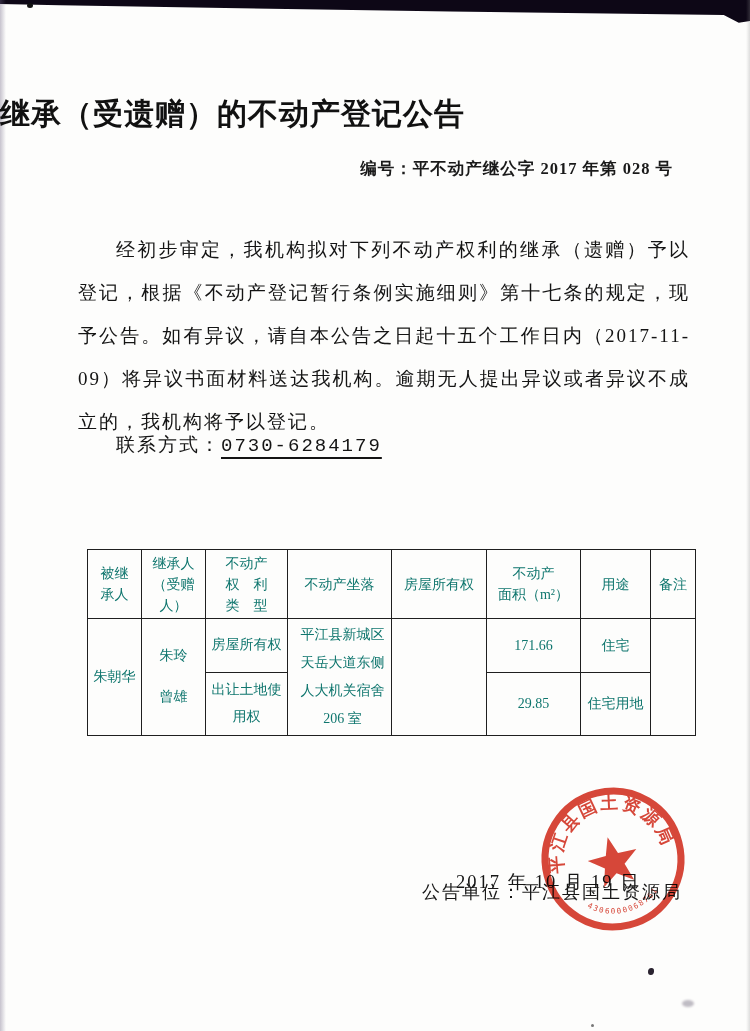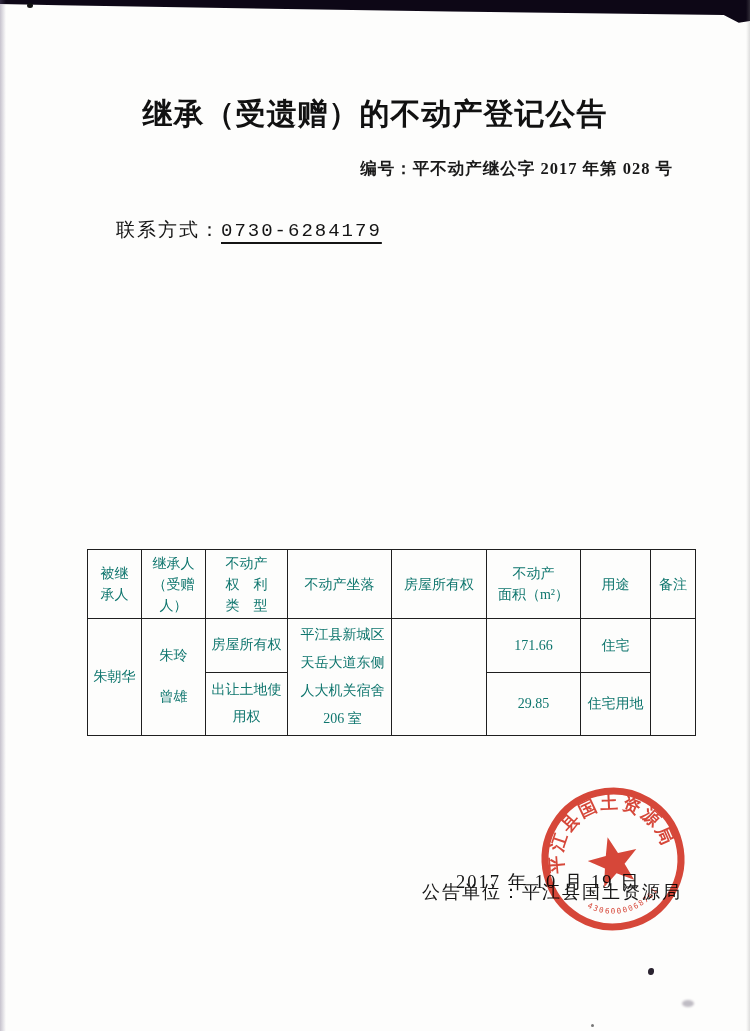--- a/index.html
+++ b/index.html
@@ -16,21 +16,21 @@
   .corner-dot{position:absolute;left:27px;top:3px;width:6px;height:5px;background:#111;border-radius:50%;}
   .edge-left{position:absolute;left:0;top:0;bottom:0;width:6px;
     background:linear-gradient(to right,rgba(110,100,130,.38),rgba(110,100,130,0));}
   .edge-right{position:absolute;right:0;top:0;bottom:0;width:4px;
     background:linear-gradient(to left,rgba(140,140,140,.28),rgba(140,140,140,0));}
   .speck1{position:absolute;left:648px;top:968px;width:6px;height:7px;background:#2a2330;border-radius:60% 40% 55% 45%;}
   .speck2{position:absolute;left:682px;top:1000px;width:12px;height:7px;background:#8d8796;opacity:.55;border-radius:50%;filter:blur(1px);}
   .speck3{position:absolute;left:591px;top:1024px;width:3px;height:3px;background:#777;border-radius:50%;}
   
   .doc-title{
-    position:absolute;top:94px;left:0;width:100%;margin:0;text-align:center;
+    position:absolute;top:94px;left:0;width:100%;margin:0;text-align:left;
     font-family:"Liberation Sans","DejaVu Sans",sans-serif;
     font-size:30px;font-weight:700;letter-spacing:1px;color:#111;
   }
   .doc-number{
     position:absolute;top:158px;right:77px;margin:0;
     font-size:16.5px;font-weight:700;letter-spacing:1px;color:#1a1a1a;
   }
   .main-text{position:absolute;left:78px;top:228px;width:612px;}
   .main-text p{margin:0;font-size:19px;line-height:43px;letter-spacing:2px;
     text-align:justify;color:#141414;}
@@ -67,20 +67,21 @@
 <div class="edge-left"></div>
 <div class="edge-right"></div>
 <div class="speck1"></div>
 <div class="speck2"></div>
 <div class="speck3"></div>
 
 <h1 class="doc-title">继承（受遗赠）的不动产登记公告</h1>
 <p class="doc-number">编号：平不动产继公字 2017 年第 028 号</p>
 
 <div class="main-text">
+  <p class="indent">经初步审定，我机构拟对下列不动产权利的继承（遗赠）予以登记，根据《不动产登记暂行条例实施细则》第十七条的规定，现予公告。如有异议，请自本公告之日起十五个工作日内（2017-11-09）将异议书面材料送达我机构。逾期无人提出异议或者异议不成立的，我机构将予以登记。</p>
   <p class="indent contact-line"><span>联系方式：</span><span class="u">0730-6284179</span></p>
 </div>
 
 <table class="reg-table">
   <colgroup>
     <col style="width:54px">
       <col style="width:64px">
       <col style="width:82px">
       <col style="width:104px">
     <col style="width:95px">

